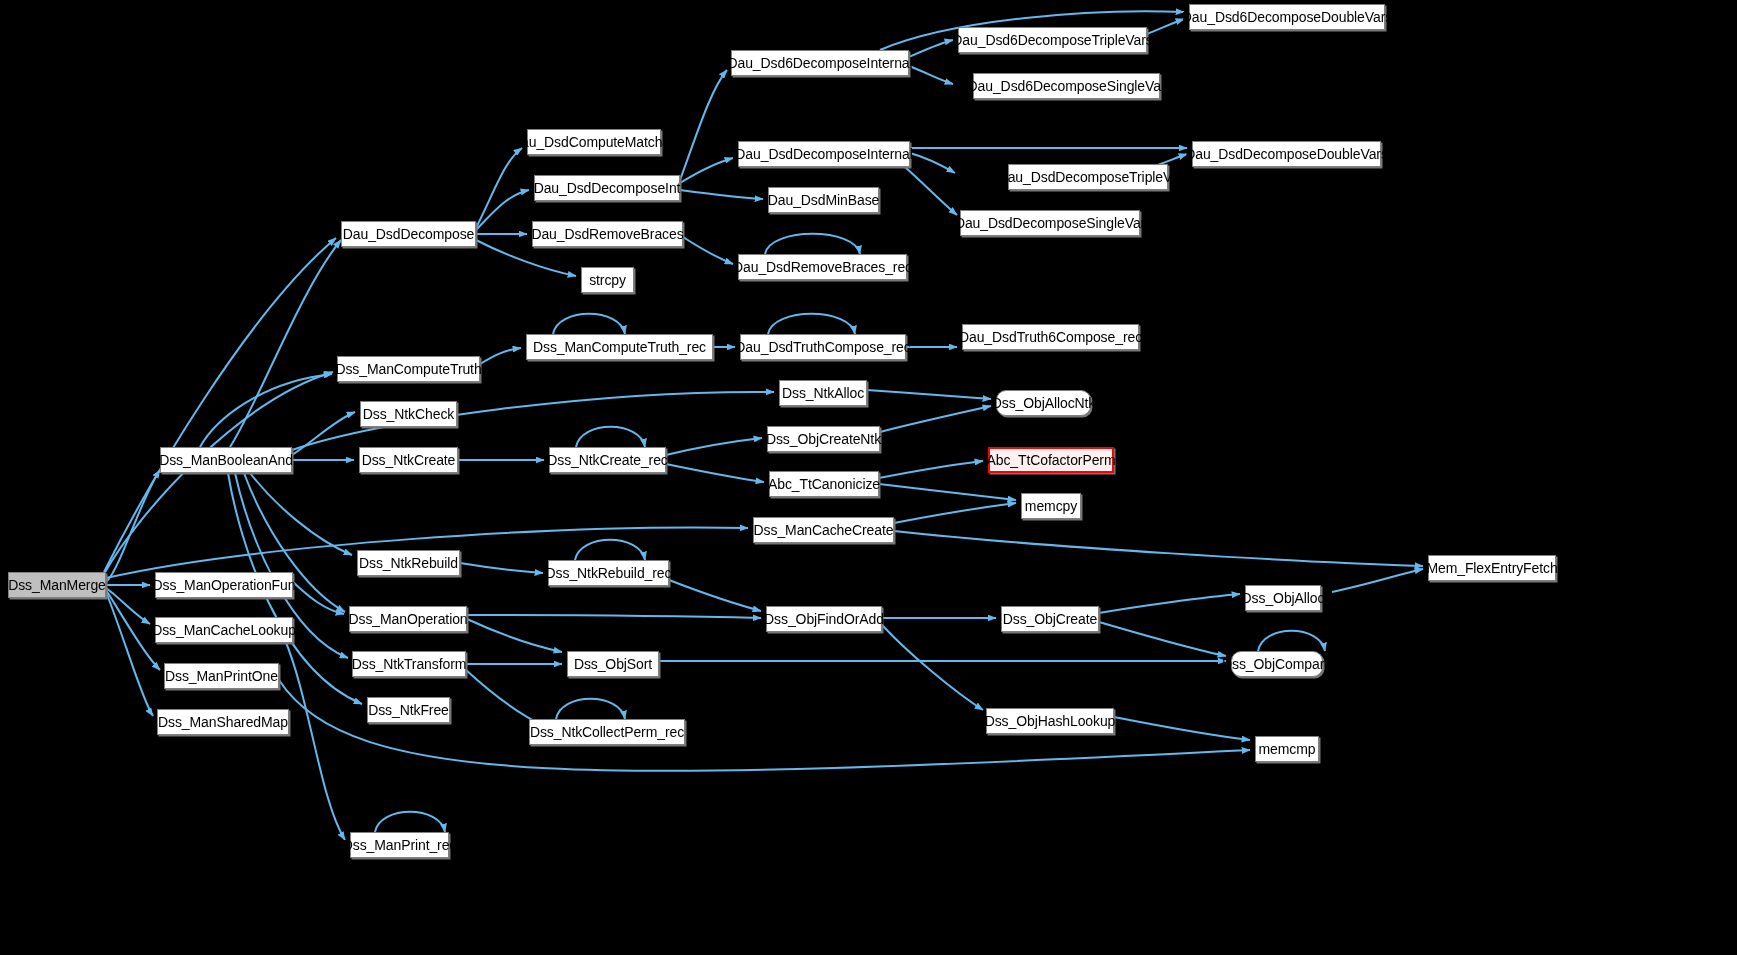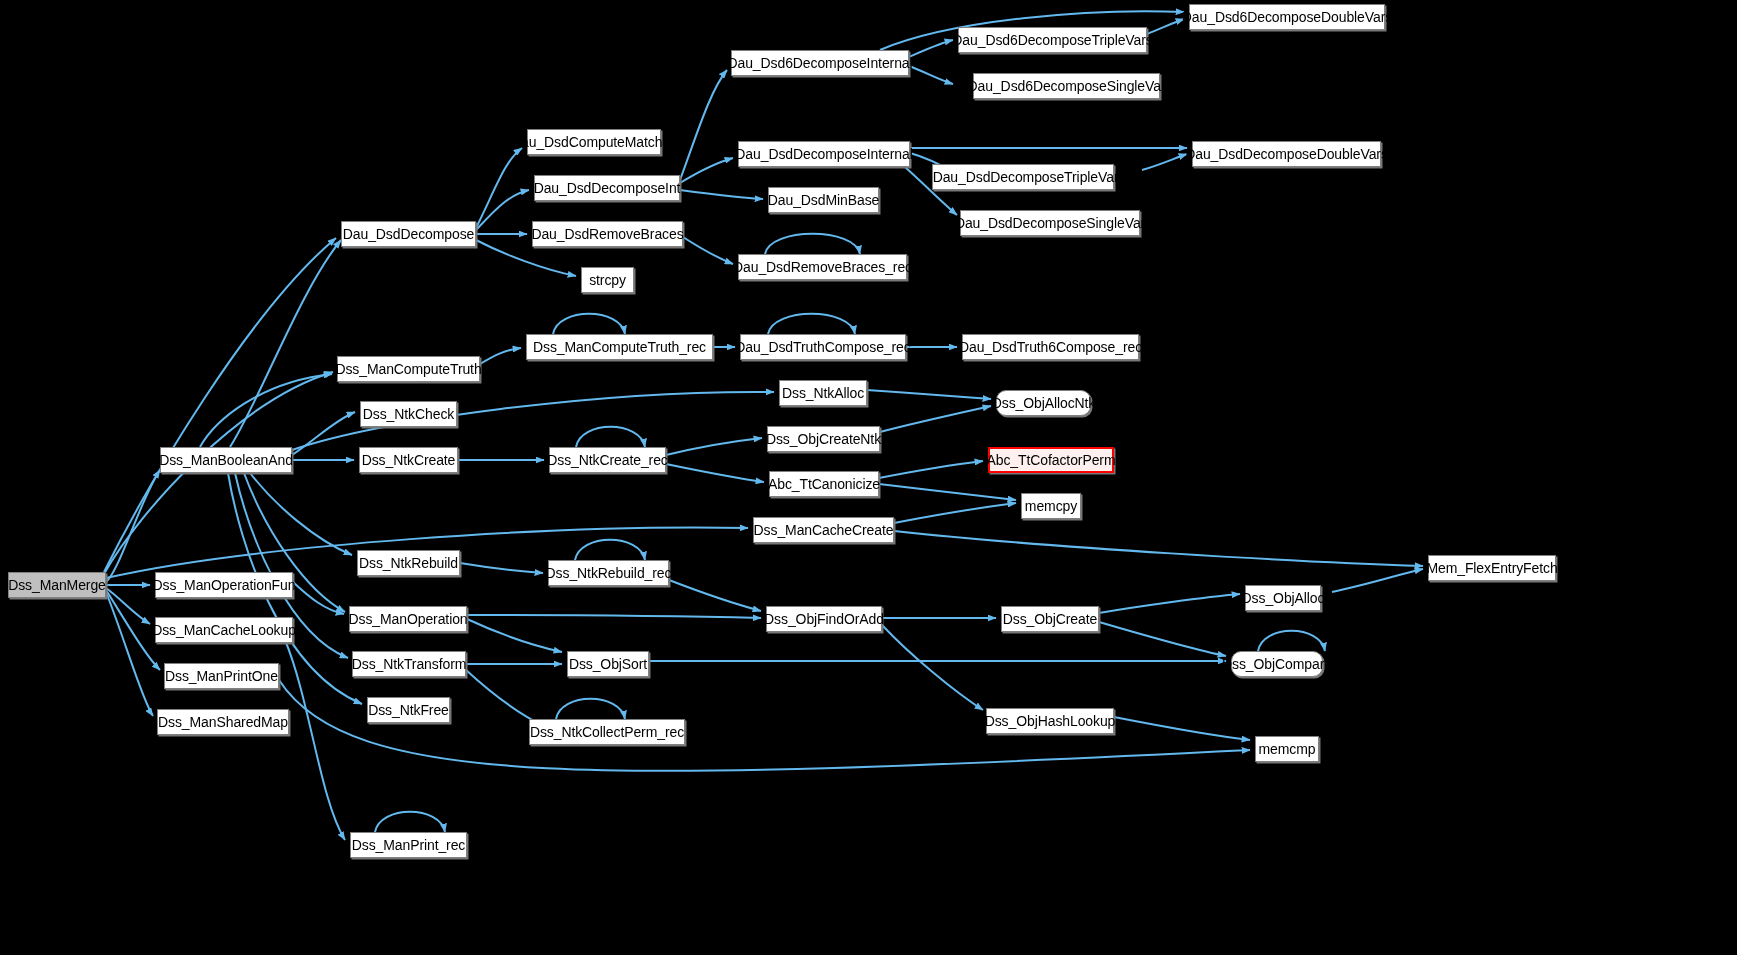--- a/index.html
+++ b/index.html
@@ -171,21 +171,21 @@
       </div>
       <div class="node" style="left: 349px; top: 606px; width: 118px;">
         <span class="node-label">Dss_ManOperation</span>
       </div>
       <div class="node" style="left: 352px; top: 651px; width: 114px;">
         <span class="node-label">Dss_NtkTransform</span>
       </div>
       <div class="node" style="left: 367px; top: 697px; width: 83px;">
         <span class="node-label">Dss_NtkFree</span>
       </div>
-      <div class="node" style="left: 350px; top: 832px; width: 117px;">
+      <div class="node" style="left: 350px; top: 832px; width: 99px;">
         <span class="node-label">Dss_ManPrint_rec</span>
       </div>
       <div class="node" style="left: 527px; top: 129px; width: 134px;">
         <span class="node-label">Dau_DsdComputeMatches</span>
       </div>
       <div class="node" style="left: 534px; top: 175px; width: 146px;">
         <span class="node-label">Dau_DsdDecomposeInt</span>
       </div>
       <div class="node" style="left: 532px; top: 221px; width: 151px;">
         <span class="node-label">Dau_DsdRemoveBraces</span>
@@ -195,21 +195,21 @@
       </div>
       <div class="node" style="left: 526px; top: 334px; width: 187px;">
         <span class="node-label">Dss_ManComputeTruth_rec</span>
       </div>
       <div class="node" style="left: 549px; top: 447px; width: 117px;">
         <span class="node-label">Dss_NtkCreate_rec</span>
       </div>
       <div class="node" style="left: 548px; top: 560px; width: 121px;">
         <span class="node-label">Dss_NtkRebuild_rec</span>
       </div>
-      <div class="node" style="left: 567px; top: 651px; width: 82px;">
+      <div class="node" style="left: 567px; top: 651px; width: 92px;">
         <span class="node-label">Dss_ObjSort</span>
       </div>
       <div class="node" style="left: 529px; top: 719px; width: 156px;">
         <span class="node-label">Dss_NtkCollectPerm_rec</span>
       </div>
       <div class="node" style="left: 731px; top: 50px; width: 178px;">
         <span class="node-label">Dau_Dsd6DecomposeInternal</span>
       </div>
       <div class="node" style="left: 738px; top: 141px; width: 172px;">
         <span class="node-label">Dau_DsdDecomposeInternal</span>
@@ -237,27 +237,27 @@
       </div>
       <div class="node" style="left: 766px; top: 606px; width: 116px;">
         <span class="node-label">Dss_ObjFindOrAdd</span>
       </div>
       <div class="node" style="left: 958px; top: 27px; width: 189px;">
         <span class="node-label">Dau_Dsd6DecomposeTripleVars</span>
       </div>
       <div class="node" style="left: 958px; top: 73px; width: 187px; margin-left: 15px;">
         <span class="node-label">Dau_Dsd6DecomposeSingleVar</span>
       </div>
-      <div class="node" style="left: 932px; top: 164px; width: 182px; padding-left: 18px;">
+      <div class="node" style="left: 1008px; top: 164px; width: 160px; padding-left: 18px;">
         <span class="node-label">Dau_DsdDecomposeTripleVars</span>
       </div>
       <div class="node" style="left: 960px; top: 210px; width: 180px;">
         <span class="node-label">Dau_DsdDecomposeSingleVar</span>
       </div>
-      <div class="node" style="left: 962px; top: 334px; width: 177px;">
+      <div class="node" style="left: 962px; top: 324px; width: 177px;">
         <span class="node-label">Dau_DsdTruth6Compose_rec</span>
       </div>
       <div class="node" style="left: 996px; top: 390px; width: 95px; border-radius: 10px;">
         <span class="node-label">Dss_ObjAllocNtk</span>
       </div>
       <div class="node highlight" style="left: 988px; top: 447px; width: 126px;">
         <span class="node-label">Abc_TtCofactorPerm</span>
       </div>
       <div class="node" style="left: 1021px; top: 493px; width: 60px;">
         <span class="node-label">memcpy</span>

